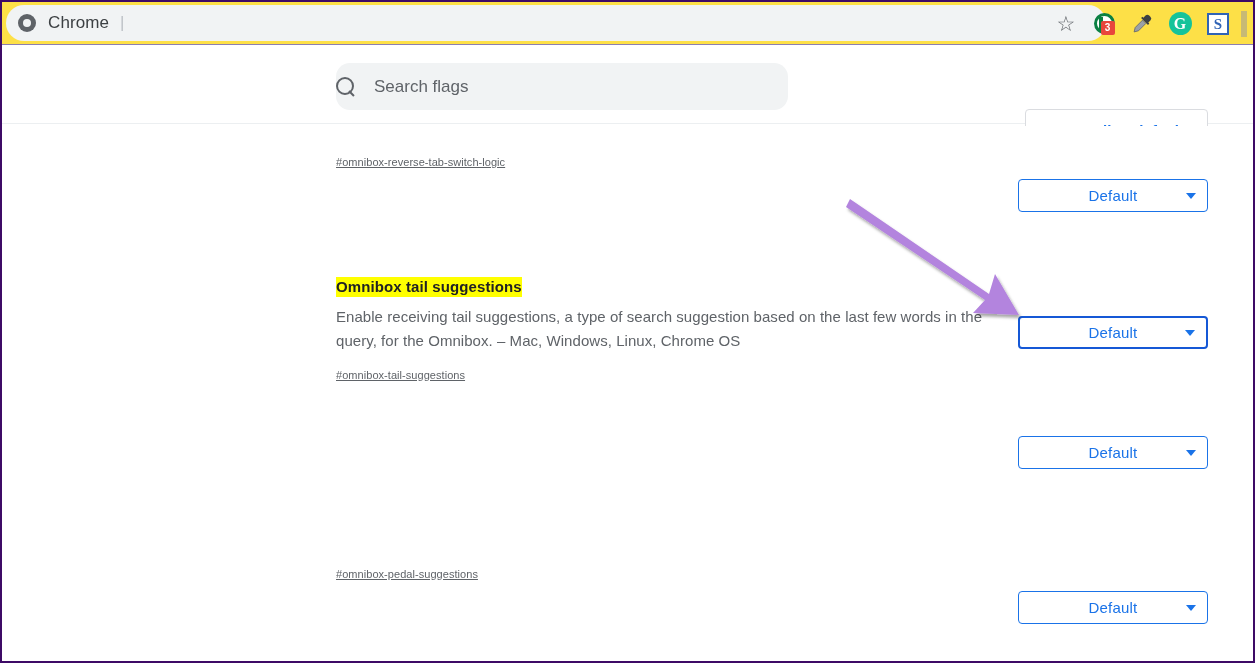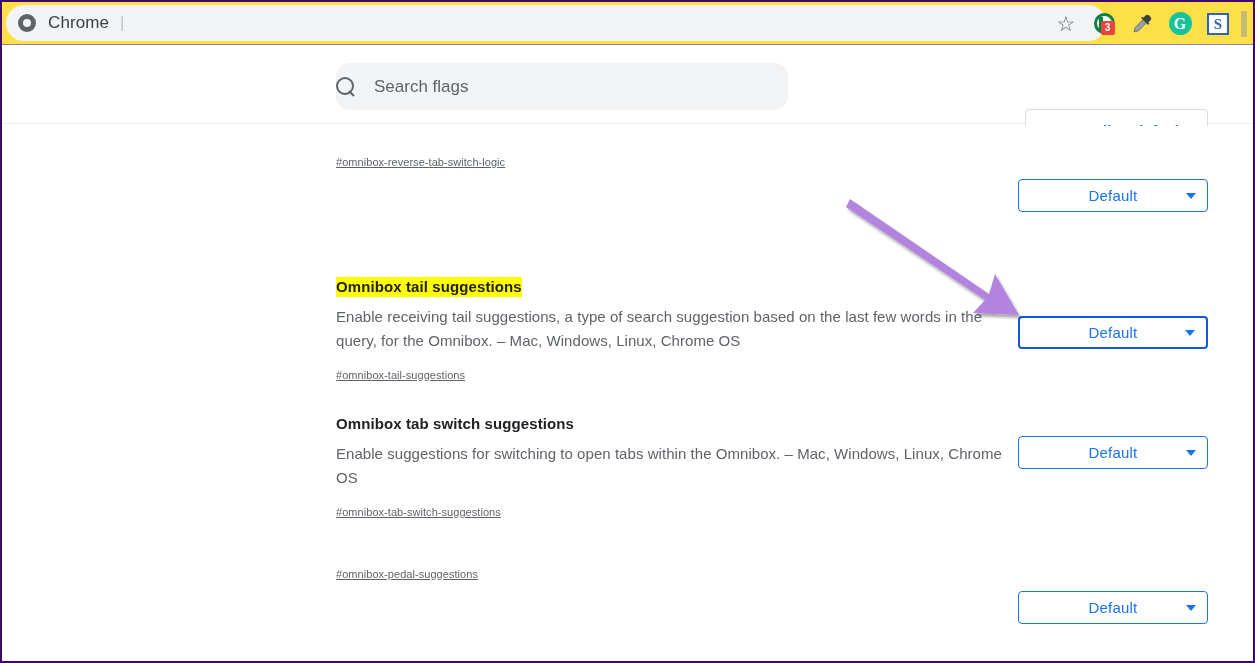--- a/index.html
+++ b/index.html
@@ -390,25 +390,20 @@
         <div class="flag-desc">Enable receiving tail suggestions, a type of search suggestion based on the last few words in the query, for the Omnibox. – Mac, Windows, Linux, Chrome OS</div>
         <span class="flag-hash">#omnibox-tail-suggestions</span>
       </div>
     </div>
 
     <div class="flag-row" style="top:288px;">
       <div class="flag-select" style="top:22px;">
         <span class="sel-label">Default</span>
         <span class="sel-arrow"></span>
       </div>
-      <div class="flag-text">
-        <span class="flag-title">Omnibox tab switch suggestions</span>
-        <div class="flag-desc">Enable suggestions for switching to open tabs within the Omnibox. – Mac, Windows, Linux, Chrome OS</div>
-        <span class="flag-hash">#omnibox-tab-switch-suggestions</span>
-      </div>
     </div>
 
     <div class="flag-row" style="top:426px;">
       <div class="flag-select" style="top:39px;">
         <span class="sel-label">Default</span>
         <span class="sel-arrow"></span>
       </div>
       <div class="flag-text">
         <span class="flag-hash">#omnibox-pedal-suggestions</span>
       </div>

